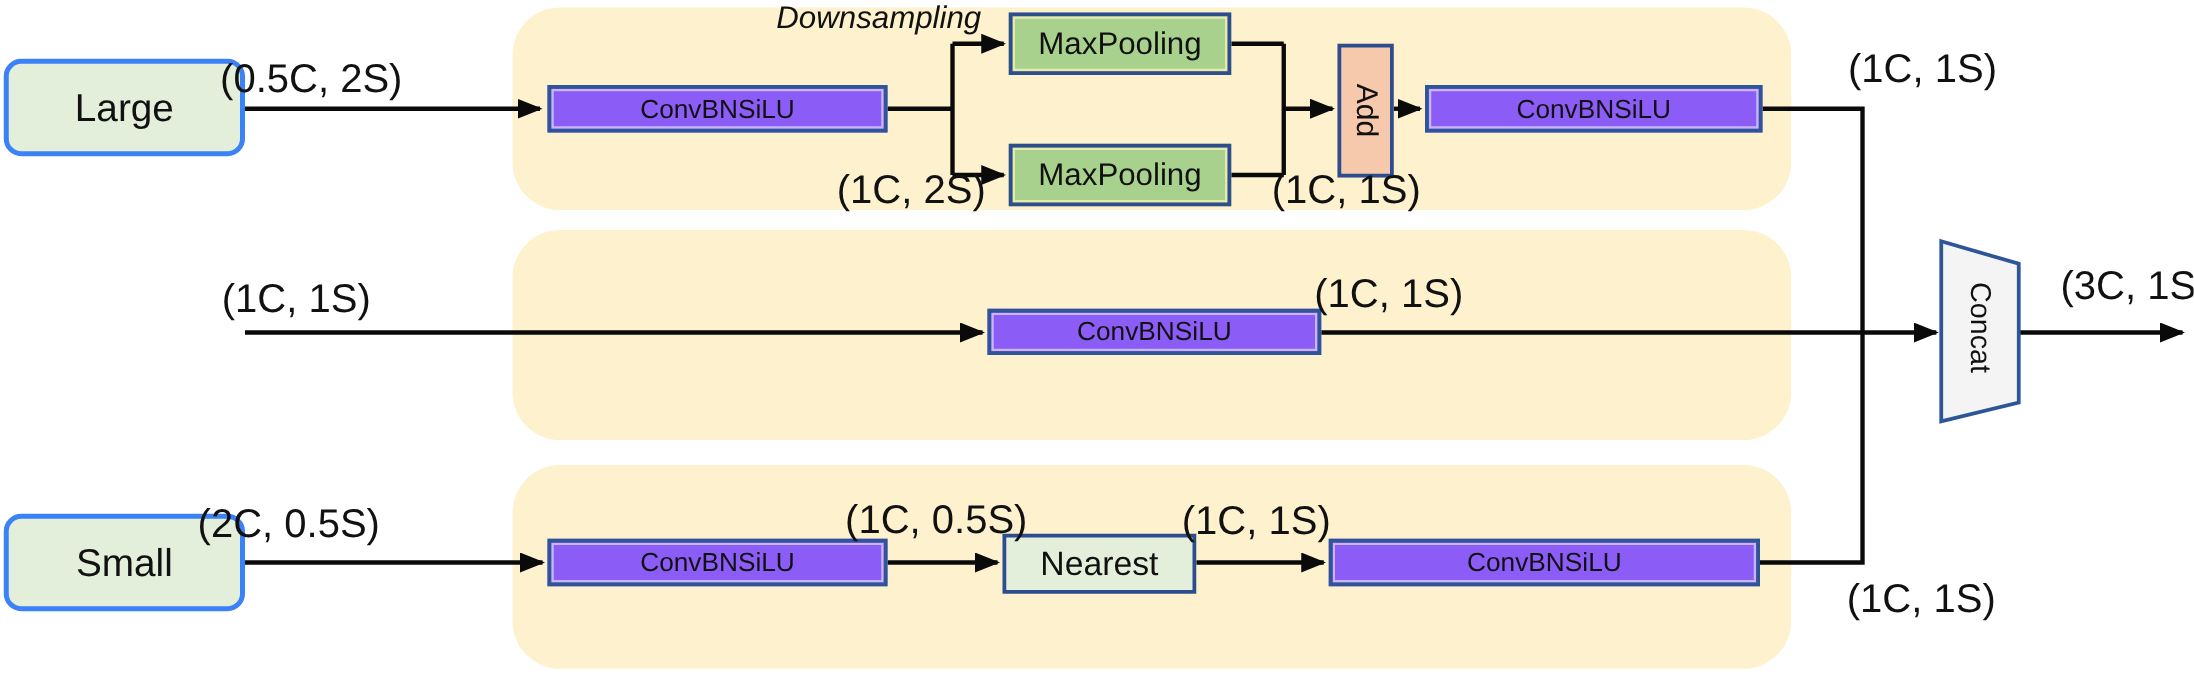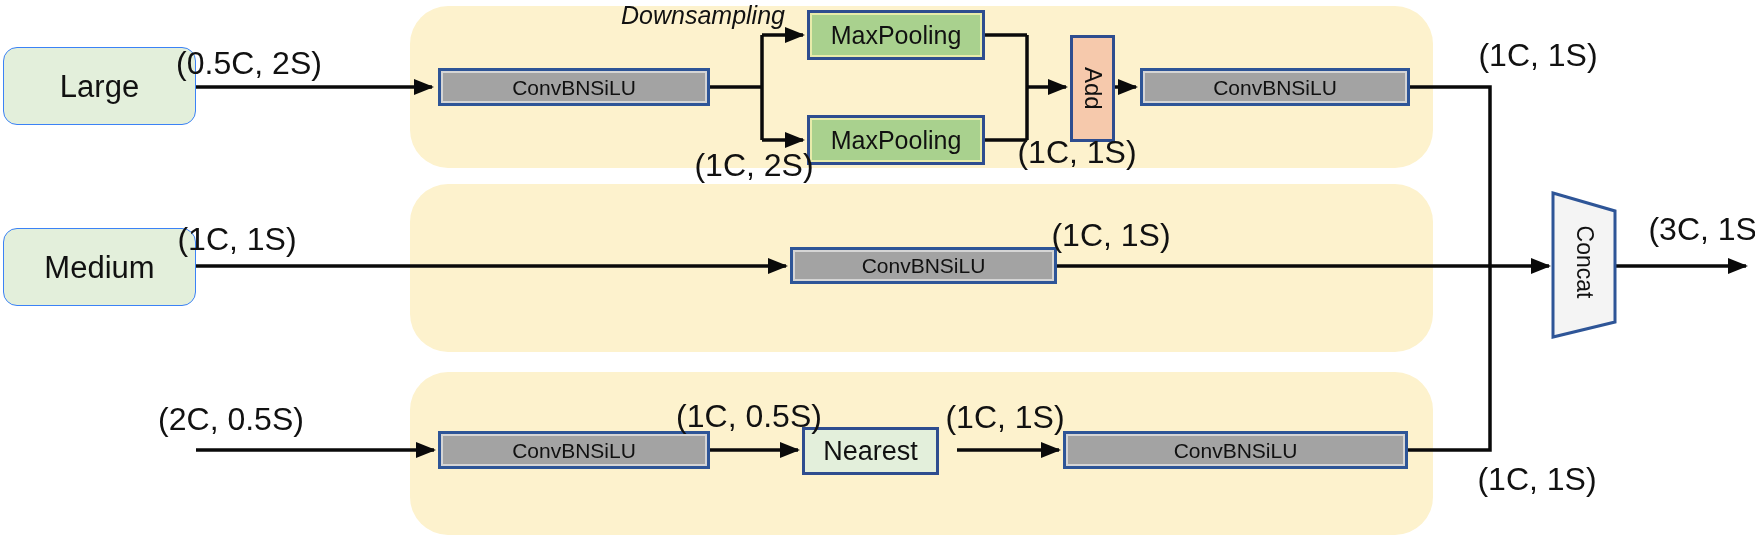--- a/index.html
+++ b/index.html
@@ -11,37 +11,37 @@
     position:absolute;left:410px;width:1023px;border-radius:38px;
     background:#fdf2cd;z-index:0;
   }
   .wires{position:absolute;left:0;top:0;z-index:1;}
   .box{
     position:absolute;display:flex;align-items:center;justify-content:center;
     box-sizing:border-box;z-index:2;text-align:center;line-height:1;
   }
   .input-box{
     left:3px;width:193px;height:78px;background:#e3efdb;
-    border:1px solid #3b82f6;border-radius:14px;font-size:31px;
+    border:4px solid #3b82f6;border-radius:14px;font-size:31px;
   }
   .conv{
-    background:#a3a3a3;border:3px solid #2e5597;font-size:21px;
+    background:#8b5cf6;border:3px solid #2e5597;font-size:21px;
     box-shadow:inset 0 0 0 2px rgba(255,255,255,0.55);
   }
   .pool{
     left:807px;width:178px;height:50px;background:#a9d18e;
     border:3px solid #2e4d8f;font-size:25px;
     box-shadow:inset 0 0 0 2px rgba(246,241,178,0.8);
   }
   .addbox{
     left:1070px;top:35px;width:45px;height:107px;background:#f6c9ac;
     border:3px solid #2e4d8f;font-size:24px;
   }
   .nearest{
-    left:802px;top:427px;width:137px;height:48px;background:#e3efdb;
+    left:802px;top:427px;width:155px;height:48px;background:#e3efdb;
     border:3px solid #2e4d8f;font-size:27px;
   }
   .vtext{writing-mode:vertical-rl;text-orientation:mixed;}
   .ann{
     position:absolute;transform:translate(-50%,-50%);white-space:nowrap;
     font-size:32px;z-index:3;
   }
   .seclabel{
     position:absolute;transform:translate(-50%,-50%);white-space:nowrap;
     font-size:25px;z-index:3;font-style:italic;
@@ -88,22 +88,22 @@
       <line x1="196" y1="450" x2="434" y2="450" marker-end="url(#arrow)"></line>
       <line x1="710" y1="450" x2="798" y2="450" marker-end="url(#arrow)"></line>
       <line x1="957" y1="450" x2="1059" y2="450" marker-end="url(#arrow)"></line>
     </g>
     <polygon points="1553,193 1615,211 1615,322 1553,337" fill="#f4f4f4" stroke="#2e5597" stroke-width="3"></polygon>
   </svg>
 
   <div class="box input-box" style="top:47px;">
       <span>Large</span>
     </div>
-  <div class="box input-box" style="top:228px;">
-      <span>Medium</span>
+  <div class="box input-box" style="top:411px;">
+      <span>Small</span>
     </div>
 
   <div class="box conv" style="left:438px;top:68px;width:272px;height:38px;">
       <span>ConvBNSiLU</span>
     </div>
   <div class="box pool" style="top:10px;">
       <span>MaxPooling</span>
     </div>
   <div class="box pool" style="top:115px;">
       <span>MaxPooling</span>
@@ -127,21 +127,21 @@
     </div>
   <div class="box conv" style="left:1063px;top:431px;width:345px;height:38px;">
       <span>ConvBNSiLU</span>
     </div>
 
   <div class="concat-label"><span class="vtext">Concat</span></div>
 
   <div class="seclabel" style="left:703px;top:15px;">Downsampling</div>
 
   <div class="ann" style="left:249px;top:63px;">(0.5C, 2S)</div>
-  <div class="ann" style="left:754px;top:152px;margin-top:13px;">(1C, 2S)</div>
+  <div class="ann" style="left:729px;top:152px;">(1C, 2S)</div>
   <div class="ann" style="left:1077px;top:152px;">(1C, 1S)</div>
   <div class="ann" style="left:1538px;top:55px;">(1C, 1S)</div>
   <div class="ann" style="left:237px;top:239px;">(1C, 1S)</div>
   <div class="ann" style="left:1111px;top:235px;">(1C, 1S)</div>
   <div class="ann" style="left:231px;top:419px;">(2C, 0.5S)</div>
   <div class="ann" style="left:737px;top:416px;margin-left:12px;">(1C, 0.5S)</div>
   <div class="ann" style="left:1005px;top:417px;">(1C, 1S)</div>
   <div class="ann" style="left:1537px;top:479px;">(1C, 1S)</div>
   <div class="ann" style="left:1678px;top:229px;margin-left:30px;">(3C, 1S)</div>
 

